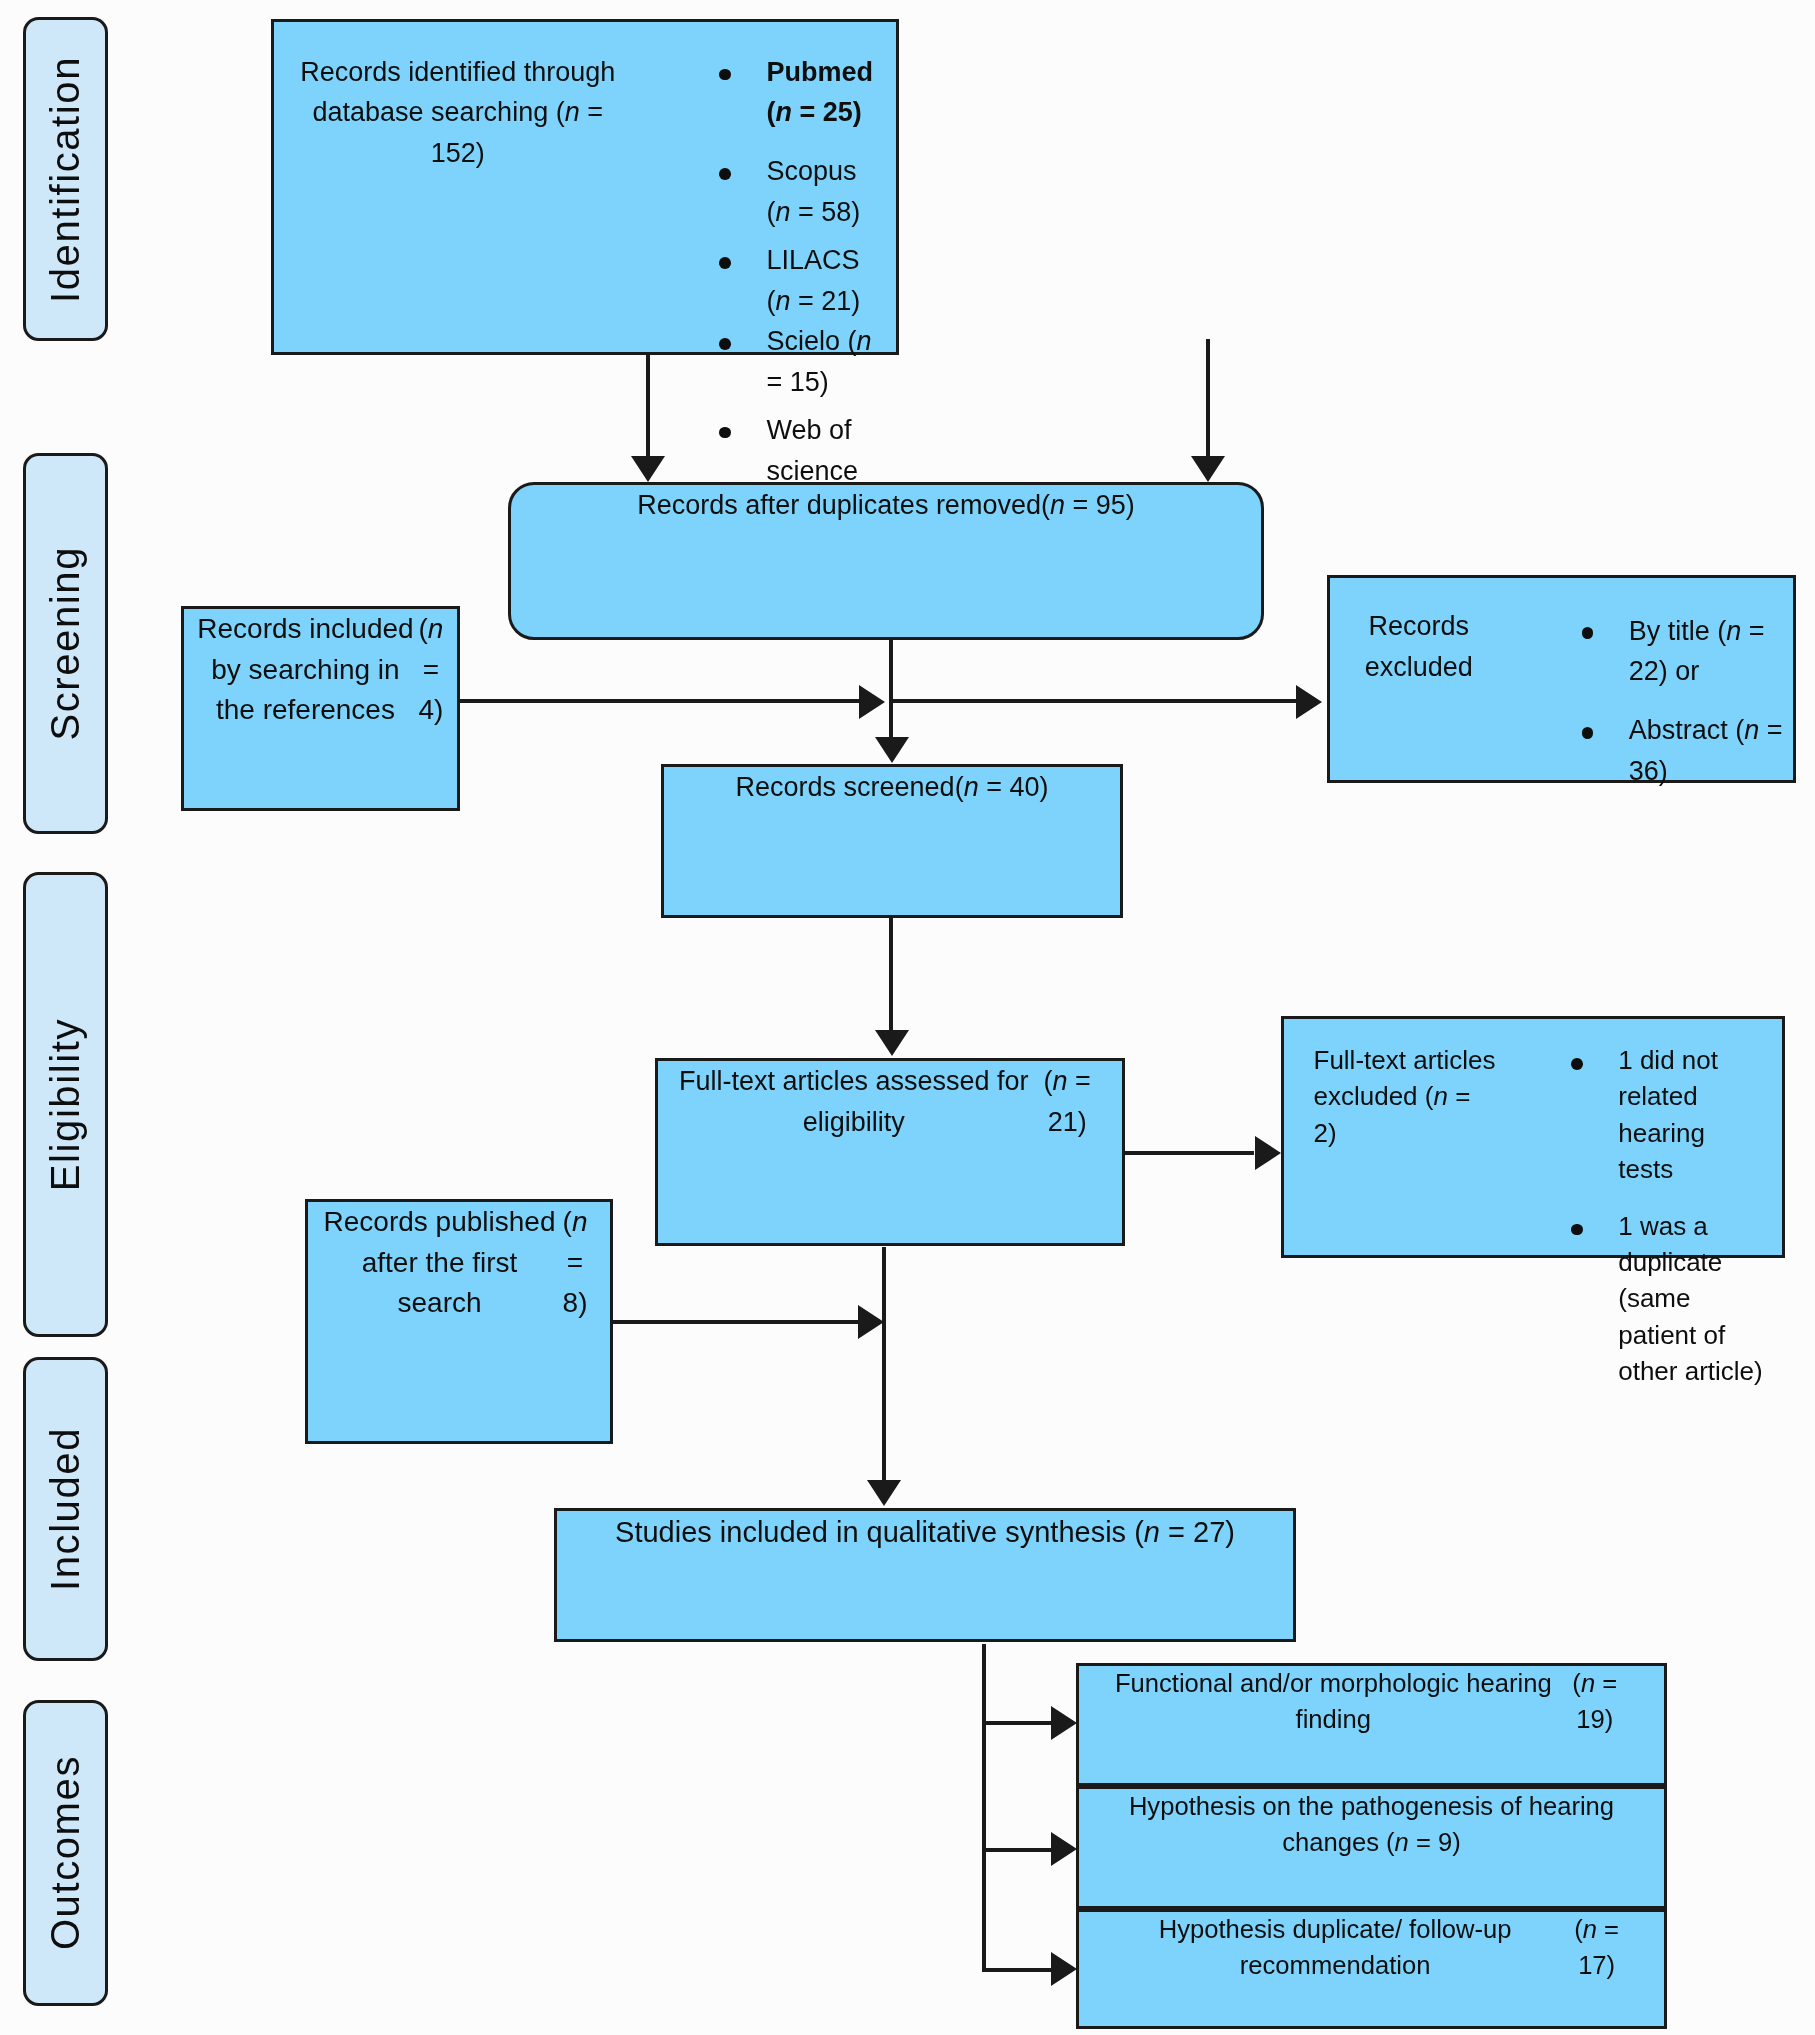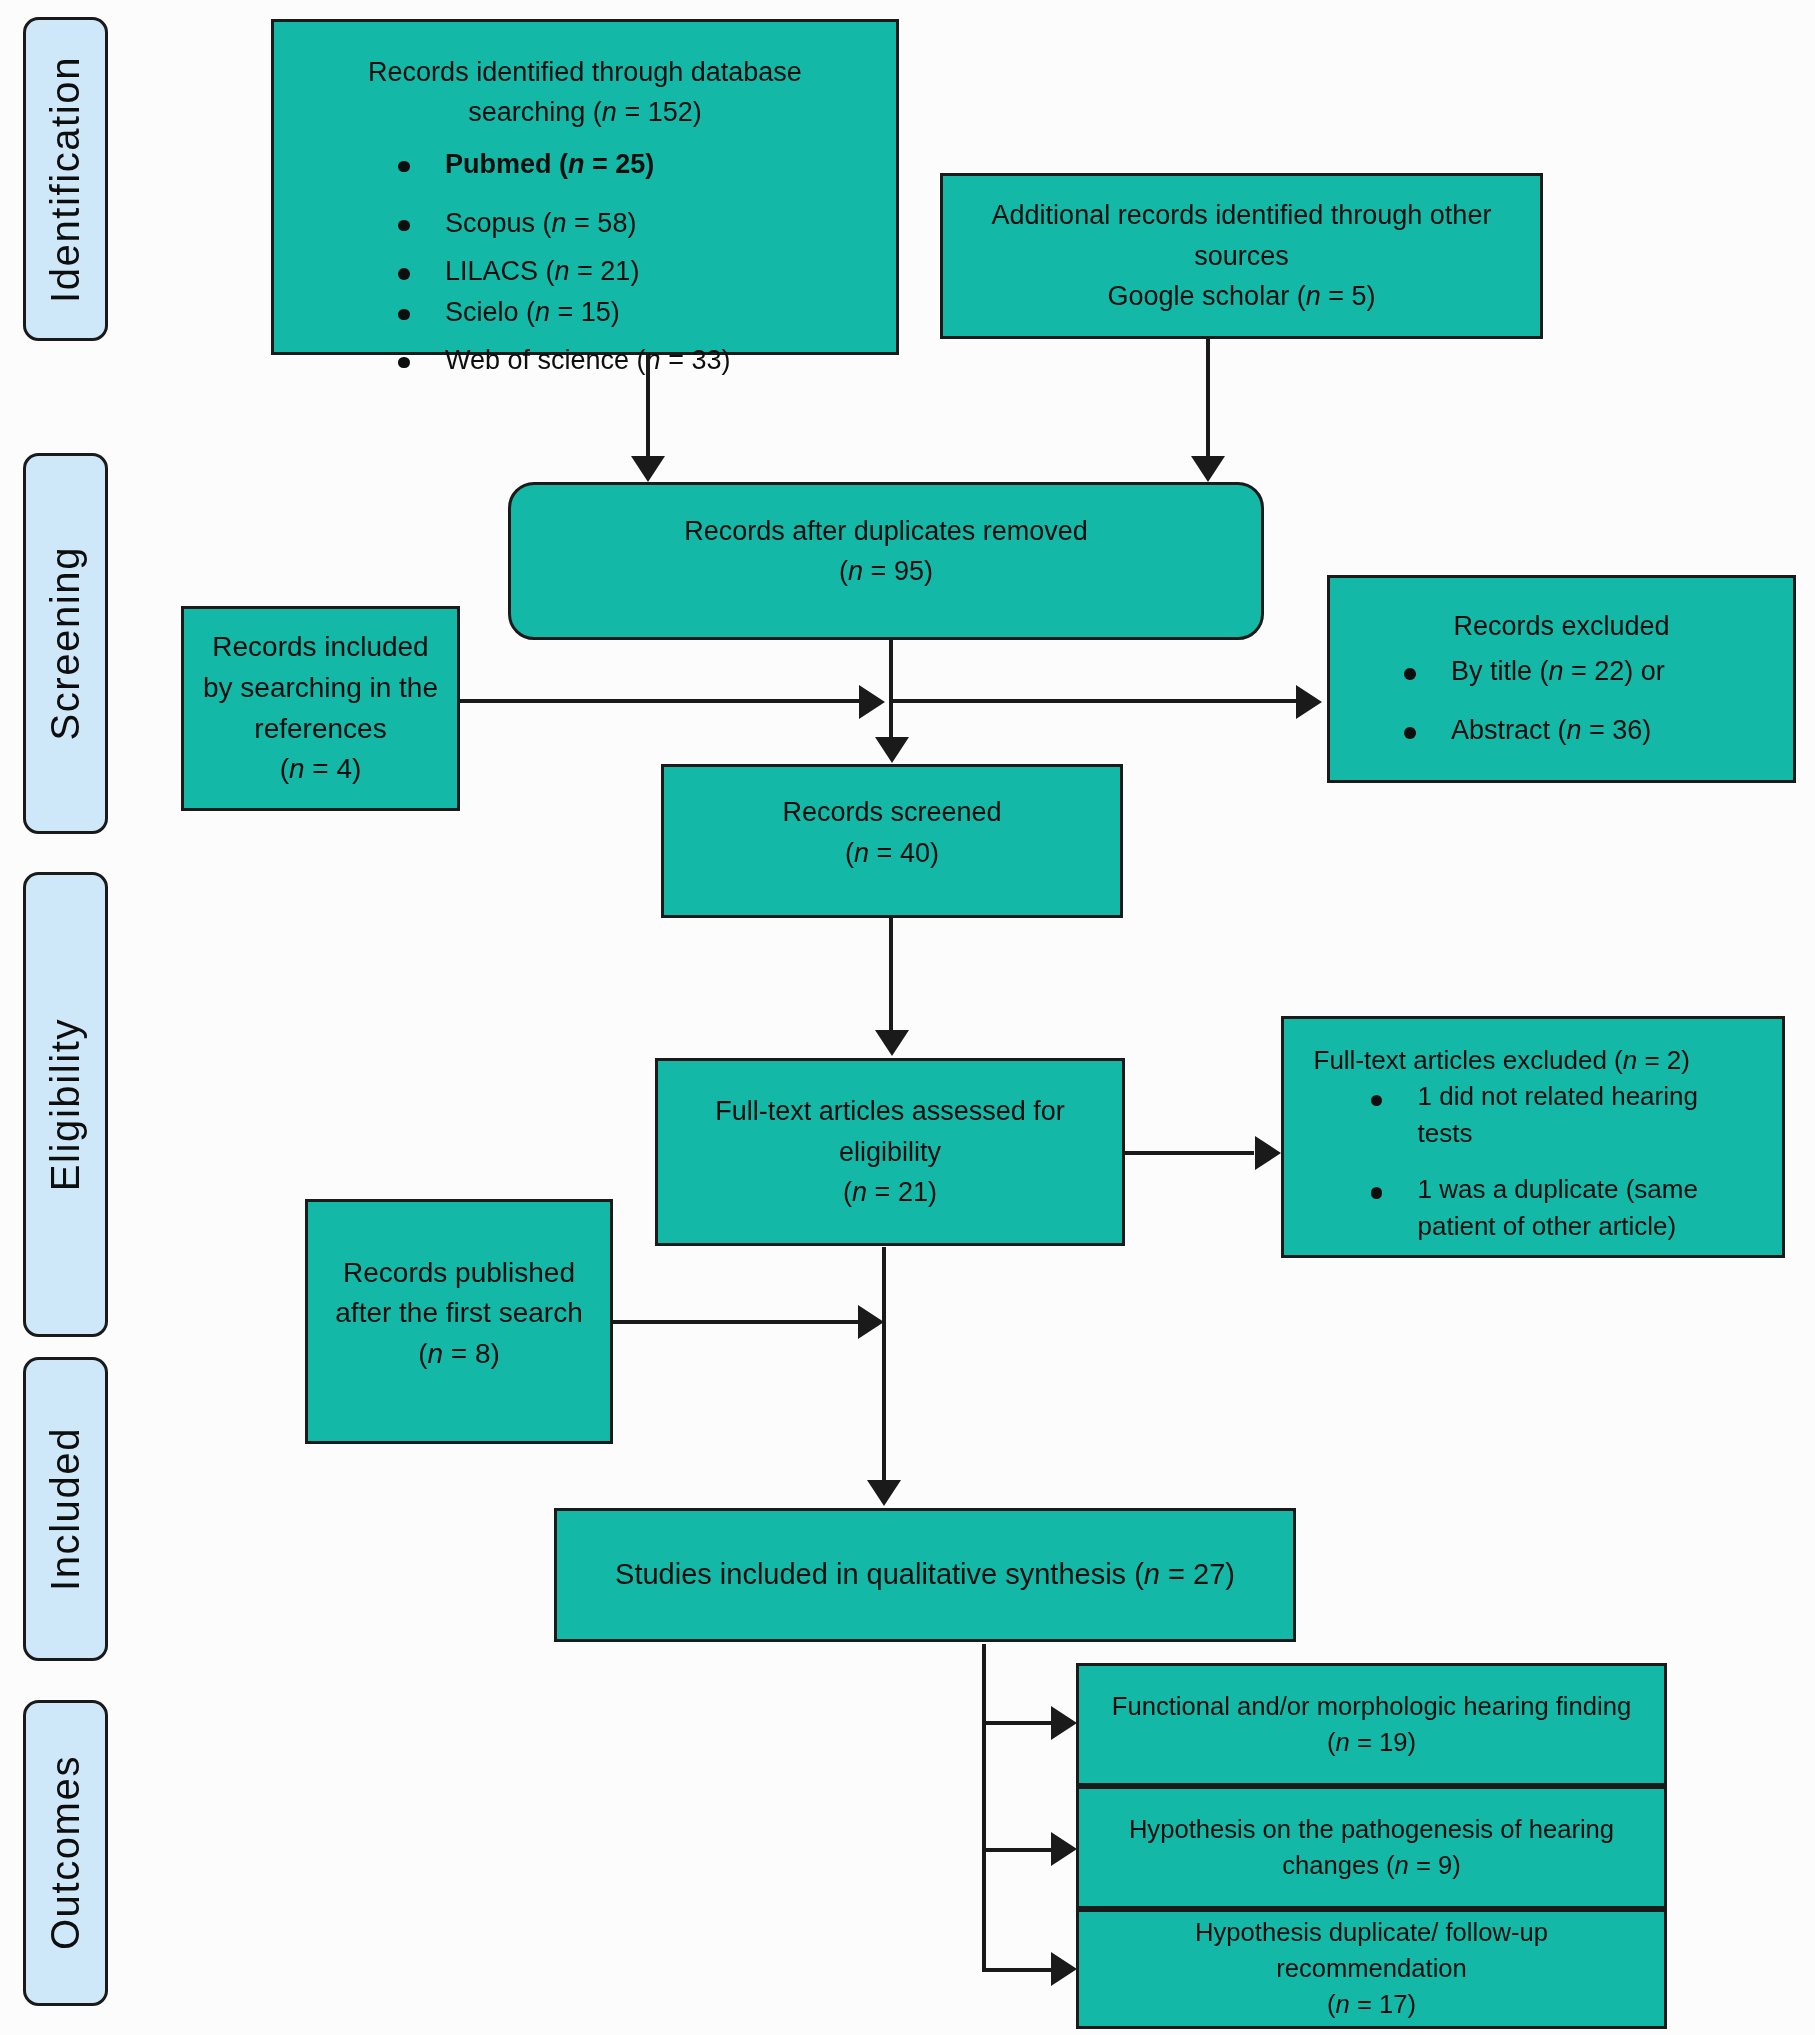--- a/index.html
+++ b/index.html
@@ -10,22 +10,22 @@
   .stage{
     position:absolute;left:23px;width:85px;box-sizing:border-box;
     background:#cfe8f9;border:3.1px solid #1a1a1a;border-radius:15.5px;
     display:flex;align-items:center;justify-content:center;
   }
   .stage .vtext{
     writing-mode:vertical-rl;transform:rotate(180deg);
     font-size:40px;letter-spacing:1.6px;white-space:nowrap;color:#0e0e0e;
   }
   .box{
-    position:absolute;box-sizing:border-box;background:#14b8a6;
-    border:3.1px solid #1a1a1a;display:flex;flex-direction:column;
+    position:absolute;box-sizing:border-box;background:#7dd3fc;
+    border:3.1px solid #1a1a1a;display:flex;flex-direction:row;
     font-size:27px;line-height:1.5;text-align:center;
   }
   .vcenter{justify-content:center;}
   .bullets{list-style:none;margin:0;padding:0;text-align:left;}
   .bullets li{position:relative;padding-left:64px;}
   .bullets li::before{
     content:"";position:absolute;left:17px;top:0.62em;width:11.6px;height:11.6px;
     border-radius:50%;background:#0e0e0e;
   }
   .vl{position:absolute;width:3.9px;background:#1a1a1a;}
@@ -63,24 +63,20 @@
     <div style="max-width:496px;margin:0 auto 11px auto;">Records identified through database searching (<i>n</i> = 152)</div>
     <ul class="bullets" style="margin-left:84px;">
       <li style="margin-bottom:18.6px;font-weight:bold;">Pubmed (<i>n</i> = 25)</li>
       <li style="margin-bottom:7.8px;">Scopus (<i>n</i> = 58)</li>
       <li style="margin-bottom:0;">LILACS (<i>n</i> = 21)</li>
       <li style="margin-bottom:7.8px;">Scielo (<i>n</i> = 15)</li>
       <li>Web of science (<i>n</i> = 33)</li>
     </ul>
   </div>
 
-  <div class="box vcenter" style="left:940px;top:173px;width:603px;height:166px;padding:0 31px;">
-    <div style="max-width:504px;margin:0 auto;">Additional records identified through other sources</div>
-    <div>Google scholar (<i>n</i> = 5)</div>
-  </div>
 
   <div class="box vcenter" style="left:508px;top:482px;width:756px;height:158px;padding-bottom:20px;border-radius:26px;">
     <div>Records after duplicates removed</div>
     <div>(<i>n</i> = 95)</div>
   </div>
 
   <div class="box vcenter" style="left:181px;top:606px;width:279px;height:205px;font-size:28px;line-height:1.45;padding:0 11px;">
     <div>Records included by searching in the references</div>
     <div>(<i>n</i> = 4)</div>
   </div>

